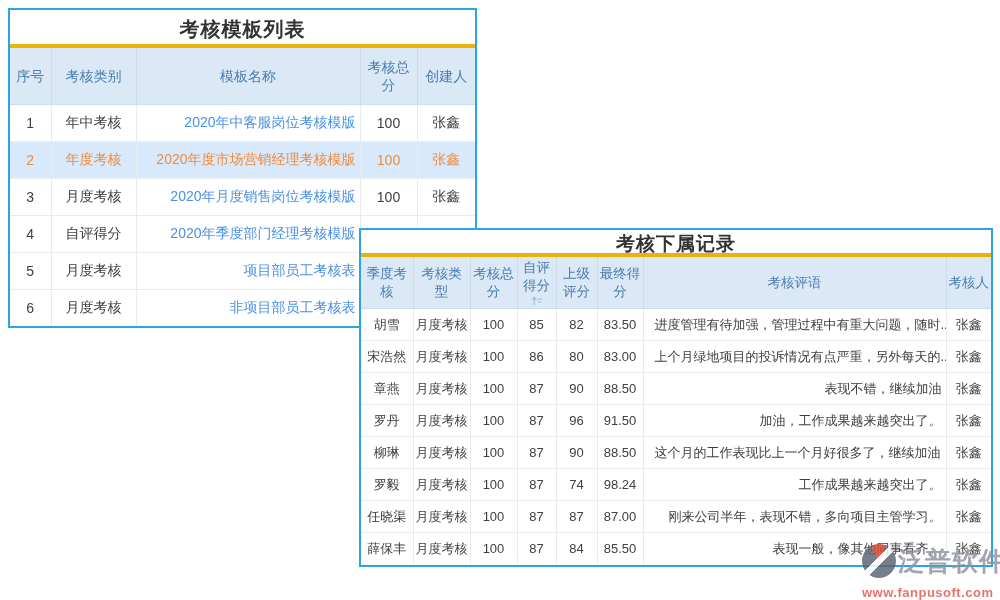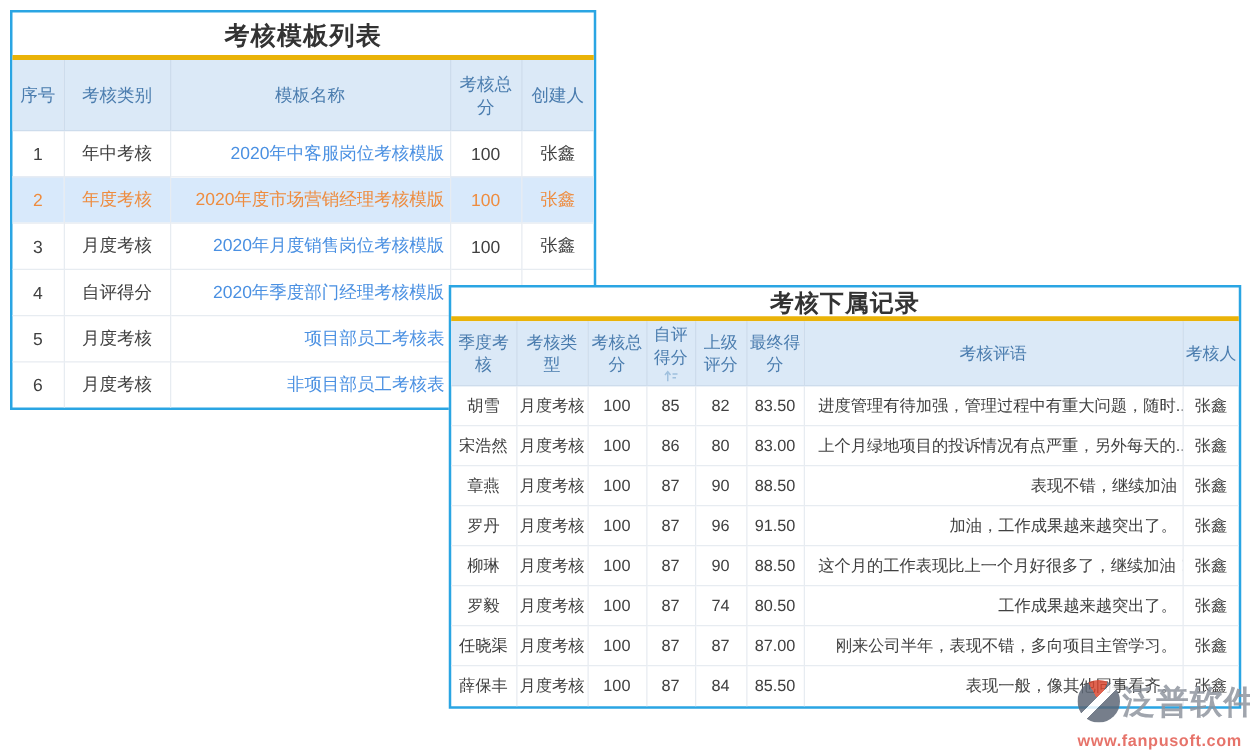--- a/index.html
+++ b/index.html
@@ -220,21 +220,21 @@
           <td>88.50</td>
           <td class="l">这个月的工作表现比上一个月好很多了，继续加油！</td>
           <td>张鑫</td>
         </tr>
         <tr>
           <td>罗毅</td>
           <td>月度考核</td>
           <td>100</td>
           <td>87</td>
           <td>74</td>
-          <td>80.50</td>
+          <td>98.24</td>
           <td class="l">工作成果越来越突出了。</td>
           <td>张鑫</td>
         </tr>
         <tr>
           <td>任晓渠</td>
           <td>月度考核</td>
           <td>100</td>
           <td>87</td>
           <td>87</td>
           <td>87.00</td>

